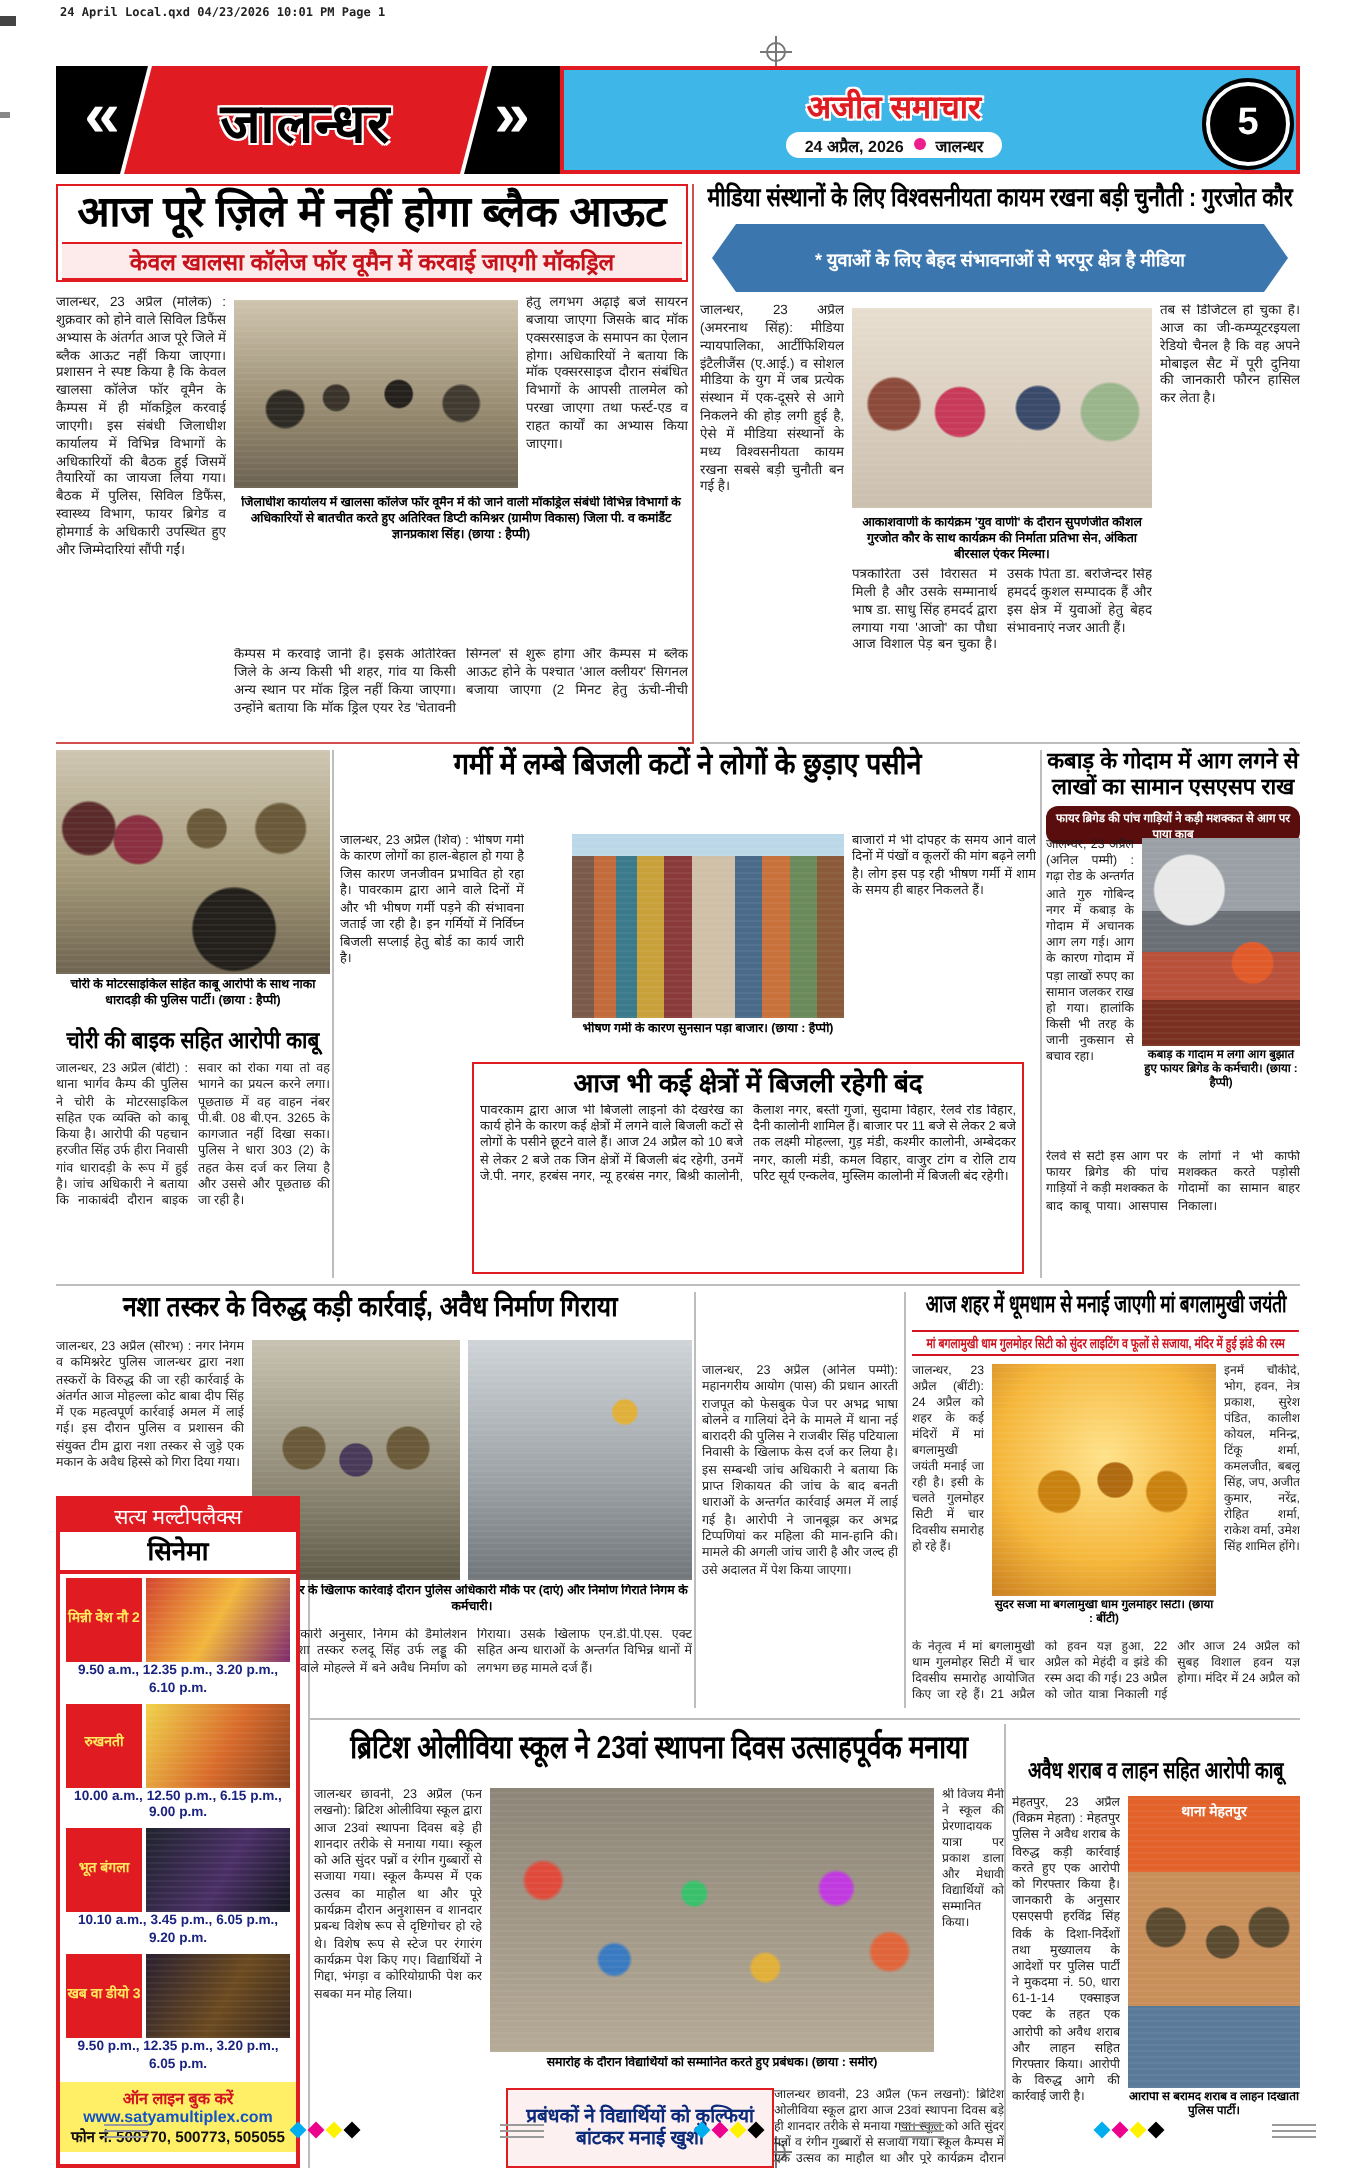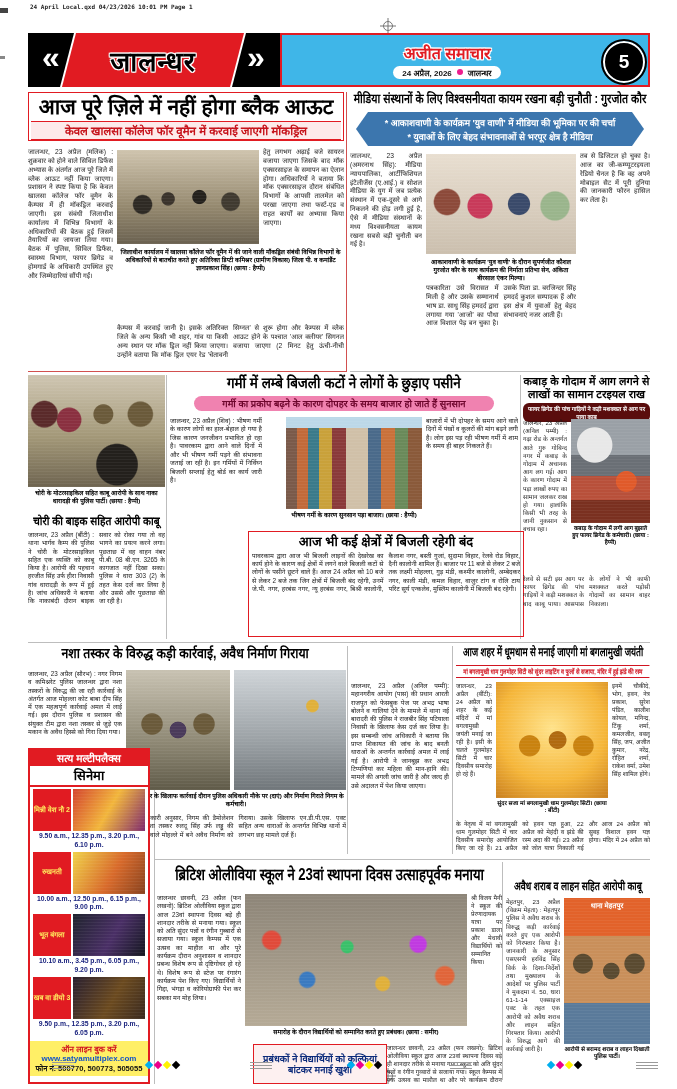--- a/index.html
+++ b/index.html
@@ -104,21 +104,20 @@
     <div class="abs bt" style="left:235px;top:56px;width:81px;height:100px">हेतु लगभग अढ़ाई बजे सायरन बजाया जाएगा जिसके बाद मॉक एक्सरसाइज के समापन का ऐलान होगा। अधिकारियों ने बताया कि मॉक एक्सरसाइज दौरान संबंधित विभागों के आपसी तालमेल को परखा जाएगा तथा फर्स्ट-एड व राहत कार्यों का अभ्यास किया जाएगा।</div>
     <div class="abs cap" style="left:89px;top:156px;width:227px;height:32">जिलाधीश कार्यालय में खालसा कॉलेज फॉर वूमैन में की जाने वाली मॉकड्रिल संबंधी विभिन्न विभागों के अधिकारियों से बातचीत करते हुए अतिरिक्त डिप्टी कमिश्नर (ग्रामीण विकास) जिला पी. व कमांडैंट ज्ञानप्रकाश सिंह।   (छाया : हैप्पी)</div>
     <div class="abs bt c2" style="left:89px;top:232px;width:227px;height:44px">कैम्पस में करवाई जानी है। इसके अतिरिक्त जिले के अन्य किसी भी शहर, गांव या किसी अन्य स्थान पर मॉक ड्रिल नहीं किया जाएगा। उन्होंने बताया कि मॉक ड्रिल एयर रेड 'चेतावनी सिग्नल' से शुरू होगा और कैम्पस में ब्लैक आऊट होने के पश्चात 'आल क्लीयर' सिगनल बजाया जाएगा (2 मिनट हेतु ऊंची-नीची आवाज)। कालेज कैम्पस में ब्लैकआऊट किया जाएगा।</div>
   </div>
 
   <div class="abs" style="left:350px;top:92px;width:300px;height:278px">
     <div class="hl sq" style="font-size:13px;transform:scaleX(.82);width:122%">मीडिया संस्थानों के लिए विश्वसनीयता कायम रखना बड़ी चुनौती : गुरजोत कौर</div>
     <div style="position:absolute;left:6px;top:20px;width:288px;height:34px;background:#3c76ae;color:#fff;
                 clip-path:polygon(0 50%,12px 0,calc(100% - 12px) 0,100% 50%,calc(100% - 12px) 100%,12px 100%);
                 display:flex;flex-direction:column;align-items:center;justify-content:center;gap:1px">
-      <div style="font-size:9px;font-weight:700">* आकाशवाणी के कार्यक्रम 'युव वाणी' में मीडिया की भूमिका पर की चर्चा</div>
       <div style="font-size:9px;font-weight:700">* युवाओं के लिए बेहद संभावनाओं से भरपूर क्षेत्र है मीडिया</div>
     </div>
     <div class="abs bt" style="left:0;top:60px;width:72px;height:216px">जालन्धर, 23 अप्रैल (अमरनाथ सिंह): मीडिया न्यायपालिका, आर्टीफिशियल इंटैलीजैंस (ए.आई.) व सोशल मीडिया के युग में जब प्रत्येक संस्थान में एक-दूसरे से आगे निकलने की होड़ लगी हुई है, ऐसे में मीडिया संस्थानों के मध्य विश्वसनीयता कायम रखना सबसे बड़ी चुनौती बन गई है।</div>
     <div class="ph" style="left:76px;top:62px;width:150px;height:100px;background:
            radial-gradient(circle at 14% 48%,#8c4a3a 0 9%,transparent 10%),
            radial-gradient(circle at 36% 52%,#c83a5a 0 11%,transparent 12%),
            radial-gradient(circle at 62% 50%,#3a4a6a 0 10%,transparent 11%),
            radial-gradient(circle at 86% 52%,#9ab58c 0 10%,transparent 11%),
            linear-gradient(180deg,#e8ded0,#cbbfae)"></div>
     <div class="abs bt" style="left:230px;top:60px;width:70px;height:216px">तब से डिजिटल हो चुका है। आज का जी-कम्प्यूटरइयला रेडियो चैनल है कि वह अपने मोबाइल सैट में पूरी दुनिया की जानकारी फौरन हासिल कर लेता है।</div>
@@ -134,36 +133,34 @@
            radial-gradient(circle at 82% 35%,#6a5a3a 0 9%,transparent 10%),
            radial-gradient(circle at 65% 80%,#23201c 0 16%,transparent 17%),
            linear-gradient(180deg,#cfc6b2,#a39878 55%,#6e6450)"></div>
     <div class="abs cap" style="left:0;top:114px;width:137px;height:24px">चोरी के मोटरसाइकिल सहित काबू आरोपी के साथ नाका धारादड़ी की पुलिस पार्टी।   (छाया : हैप्पी)</div>
     <div class="hl sq abs" style="left:0;top:140px;font-size:11.5px;transform:scaleX(.9);width:111%">चोरी की बाइक सहित आरोपी काबू</div>
     <div class="abs bt c2" style="left:0;top:156px;width:137px;height:106px;font-size:6.3px">जालन्धर, 23 अप्रैल (बींटी) : थाना भार्गव कैम्प की पुलिस ने चोरी के मोटरसाइकिल सहित एक व्यक्ति को काबू किया है। आरोपी की पहचान हरजीत सिंह उर्फ हीरा निवासी गांव धारादड़ी के रूप में हुई है। जांच अधिकारी ने बताया कि नाकाबंदी दौरान बाइक सवार को रोका गया तो वह भागने का प्रयत्न करने लगा। पूछताछ में वह वाहन नंबर पी.बी. 08 बी.एन. 3265 के कागजात नहीं दिखा सका। पुलिस ने धारा 303 (2) के तहत केस दर्ज कर लिया है और उससे और पूछताछ की जा रही है।</div>
   </div>
 
   <div class="abs" style="left:170px;top:375px;width:348px;height:264px">
     <div class="hl sq" style="font-size:15px;transform:scaleX(.9);width:111%">गर्मी में लम्बे बिजली कटों ने लोगों के छुड़ाए पसीने</div>
-    <div style="position:absolute;left:24px;top:21px;width:300px;background:#f082b0;color:#6d052c;font-weight:700;
-                font-size:9.5px;text-align:center;border-radius:9px;padding:1px 0">गर्मी का प्रकोप बढ़ने के कारण दोपहर के समय बाजार हो जाते हैं सुनसान</div>
     <div class="abs bt" style="left:0;top:42px;width:92px;height:118px;font-size:6.4px">जालन्धर, 23 अप्रैल (शिव) : भीषण गर्मी के कारण लोगों का हाल-बेहाल हो गया है जिस कारण जनजीवन प्रभावित हो रहा है। पावरकाम द्वारा आने वाले दिनों में और भी भीषण गर्मी पड़ने की संभावना जताई जा रही है। इन गर्मियों में निर्विघ्न बिजली सप्लाई हेतु बोर्ड का कार्य जारी है।</div>
     <div class="ph" style="left:116px;top:42px;width:136px;height:92px;background:
            linear-gradient(180deg,#bcd8e8 0 12%,transparent 12%),
            linear-gradient(90deg,#7a5a4a 0 8%,#c26a3a 8% 16%,#3a7a8a 16% 24%,#c9a13a 24% 34%,#8a3a3a 34% 44%,#d0c0a8 44% 60%,#4a6a8a 60% 70%,#c9713a 70% 80%,#6a8a5a 80% 90%,#8a5a3a 90% 100%)"></div>
     <div class="abs bt" style="left:256px;top:42px;width:92px;height:118px;font-size:6.4px">बाजारों में भी दोपहर के समय आने वाले दिनों में पंखों व कूलरों की मांग बढ़ने लगी है। लोग इस पड़ रही भीषण गर्मी में शाम के समय ही बाहर निकलते हैं।</div>
     <div class="abs cap" style="left:96px;top:136px;width:176px;height:12px">भीषण गर्मी के कारण सुनसान पड़ा बाजार।   (छाया : हैप्पी)</div>
-    <div class="abs" style="left:78px;top:156px;width:276px;height:106px;border:1.5px solid #e11b22;padding:3px;box-sizing:border-box">
+    <div class="abs" style="left:66px;top:156px;width:276px;height:106px;border:1.5px solid #e11b22;padding:3px;box-sizing:border-box">
       <div class="hl" style="font-size:13px">आज भी कई क्षेत्रों में बिजली रहेगी बंद</div>
       <div class="bt c2" style="margin-top:2px;height:78px;font-size:6.4px">पावरकाम द्वारा आज भी बिजली लाइनों की देखरेख का कार्य होने के कारण कई क्षेत्रों में लगने वाले बिजली कटों से लोगों के पसीने छूटने वाले हैं। आज 24 अप्रैल को 10 बजे से लेकर 2 बजे तक जिन क्षेत्रों में बिजली बंद रहेगी, उनमें जे.पी. नगर, हरबंस नगर, न्यू हरबंस नगर, बिश्री कालोनी, कैलाश नगर, बस्ती गुजां, सुदामा विहार, रेलवे रोड विहार, दैनी कालोनी शामिल हैं। बाजार पर 11 बजे से लेकर 2 बजे तक लक्ष्मी मोहल्ला, गुड़ मंडी, कश्मीर कालोनी, अम्बेदकर नगर, काली मंडी, कमल विहार, वाजुर टांग व रोलि टाय परिट सूर्य एन्कलेव, मुस्लिम कालोनी में बिजली बंद रहेगी।</div>
     </div>
   </div>
 
   <div class="abs" style="left:523px;top:375px;width:127px;height:264px">
-    <div class="hl" style="font-size:11px;line-height:1.15">कबाड़ के गोदाम में आग लगने से लाखों का सामान टरइयल राख</div>
+    <div class="hl" style="font-size:11px;line-height:1.15">कबाड़ के गोदाम में आग लगने से लाखों का सामान एसएसप राख</div>
     <div style="position:absolute;left:0;top:28px;width:127px;background:#5a0d0d;color:#fff;font-weight:700;
                 font-size:5.8px;text-align:center;border-radius:6px;padding:1.5px 0">फायर ब्रिगेड की पांच गाड़ियों ने कड़ी मशक्कत से आग पर पाया काबू</div>
     <div class="abs bt" style="left:0;top:44px;width:44px;height:152px;font-size:6.2px">जालन्धर, 23 अप्रैल (अनिल पम्मी) : गढ़ा रोड के अन्तर्गत आते गुरु गोबिन्द नगर में कबाड़ के गोदाम में अचानक आग लग गई। आग के कारण गोदाम में पड़ा लाखों रुपए का सामान जलकर राख हो गया। हालांकि किसी भी तरह के जानी नुकसान से बचाव रहा।</div>
     <div class="ph" style="left:48px;top:44px;width:79px;height:104px;background:
            radial-gradient(circle at 30% 25%,#e8e8e8 0 18%,transparent 19%),
            radial-gradient(circle at 70% 60%,#e05a2a 0 12%,transparent 13%),
            linear-gradient(180deg,#9aa0a6 0 35%,#6a6f75 35% 55%,#b8503a 55% 78%,#7a3020 78%)"></div>
     <div class="abs cap" style="left:48px;top:150px;width:79px;height:26px;font-size:5.8px">कबाड़ के गोदाम में लगी आग बुझाते हुए फायर ब्रिगेड के कर्मचारी।   (छाया : हैप्पी)</div>
     <div class="abs bt c2" style="left:0;top:200px;width:127px;height:62px;font-size:6.2px">रेलवे से सटी इस आग पर फायर ब्रिगेड की पांच गाड़ियों ने कड़ी मशक्कत के बाद काबू पाया। आसपास के लोगों ने भी काफी मशक्कत करते पड़ोसी गोदामों का सामान बाहर निकाला।</div>
   </div>
@@ -197,21 +194,21 @@
            radial-gradient(circle at 30% 55%,#c9820f 0 10%,transparent 11%),
            radial-gradient(circle at 55% 50%,#b06a10 0 10%,transparent 11%),
            radial-gradient(circle at 78% 55%,#c9820f 0 9%,transparent 10%),
            radial-gradient(circle at 50% 40%,#ffe28a,#f5b63a 60%,#c97f1f)"></div>
     <div class="abs bt" style="left:156px;top:36px;width:38px;height:134px;font-size:6.1px">इनमें चौकीदे, भोग, हवन, नेत्र प्रकाश, सुरेश पंडित, कालीश कोयल, मनिन्द्र, टिंकू शर्मा, कमलजीत, बबलू सिंह, जप, अजीत कुमार, नरेंद्र, रोहित शर्मा, राकेश वर्मा, उमेश सिंह शामिल होंगे।</div>
     <div class="abs cap" style="left:40px;top:154px;width:112px;height:18px;font-size:5.9px">सुंदर सजा मां बगलामुखी धाम गुलमोहर सिटी।   (छाया : बींटी)</div>
     <div class="abs bt c3" style="left:0;top:174px;width:194px;height:36px;font-size:6.1px">के नेतृत्व में मां बगलामुखी धाम गुलमोहर सिटी में चार दिवसीय समारोह आयोजित किए जा रहे हैं। 21 अप्रैल को हवन यज्ञ हुआ, 22 अप्रैल को मेहंदी व झंडे की रस्म अदा की गई। 23 अप्रैल को जोत यात्रा निकाली गई और आज 24 अप्रैल को सुबह विशाल हवन यज्ञ होगा। मंदिर में 24 अप्रैल को भंडारे का आयोजन भी किया जाएगा।</div>
   </div>
 
   <div class="abs" style="left:28px;top:748px;width:122px;height:336px;border:2px solid #e11b22;box-sizing:border-box;background:#fff">
-    <div style="background:#e11b22;color:#fff;font-weight:700;font-size:10.5px;text-align:center;padding:1px 0">सत्य मल्टीपलैक्स</div>
+    <div style="background:#e11b22;color:#fff;font-weight:400;font-size:10.5px;text-align:center;padding:1px 0">सत्य मल्टीपलैक्स</div>
     <div style="color:#000;font-weight:800;font-size:13px;text-align:center;border-bottom:2px solid #e11b22;padding:0 0 1px">सिनेमा</div>
 
     <div style="padding:2px 3px 0">
       <div style="display:flex;gap:2px;height:42px">
         <div style="width:38px;background:#e11b22;color:#ffe95e;font-weight:700;font-size:7px;text-align:center;
                     display:flex;align-items:center;justify-content:center;line-height:1.2">मिन्नी वेश नौ 2</div>
         <div class="ph" style="position:relative;flex:1;height:42px;background:linear-gradient(120deg,#d4452f,#f2b63c 50%,#7e2a6e)"></div>
       </div>
       <div style="font-size:6.8px;font-weight:700;color:#1a237e;text-align:center;line-height:1.3;padding:1px 0 2px">9.50 a.m., 12.35 p.m., 3.20 p.m., 6.10 p.m.</div>
     </div>

